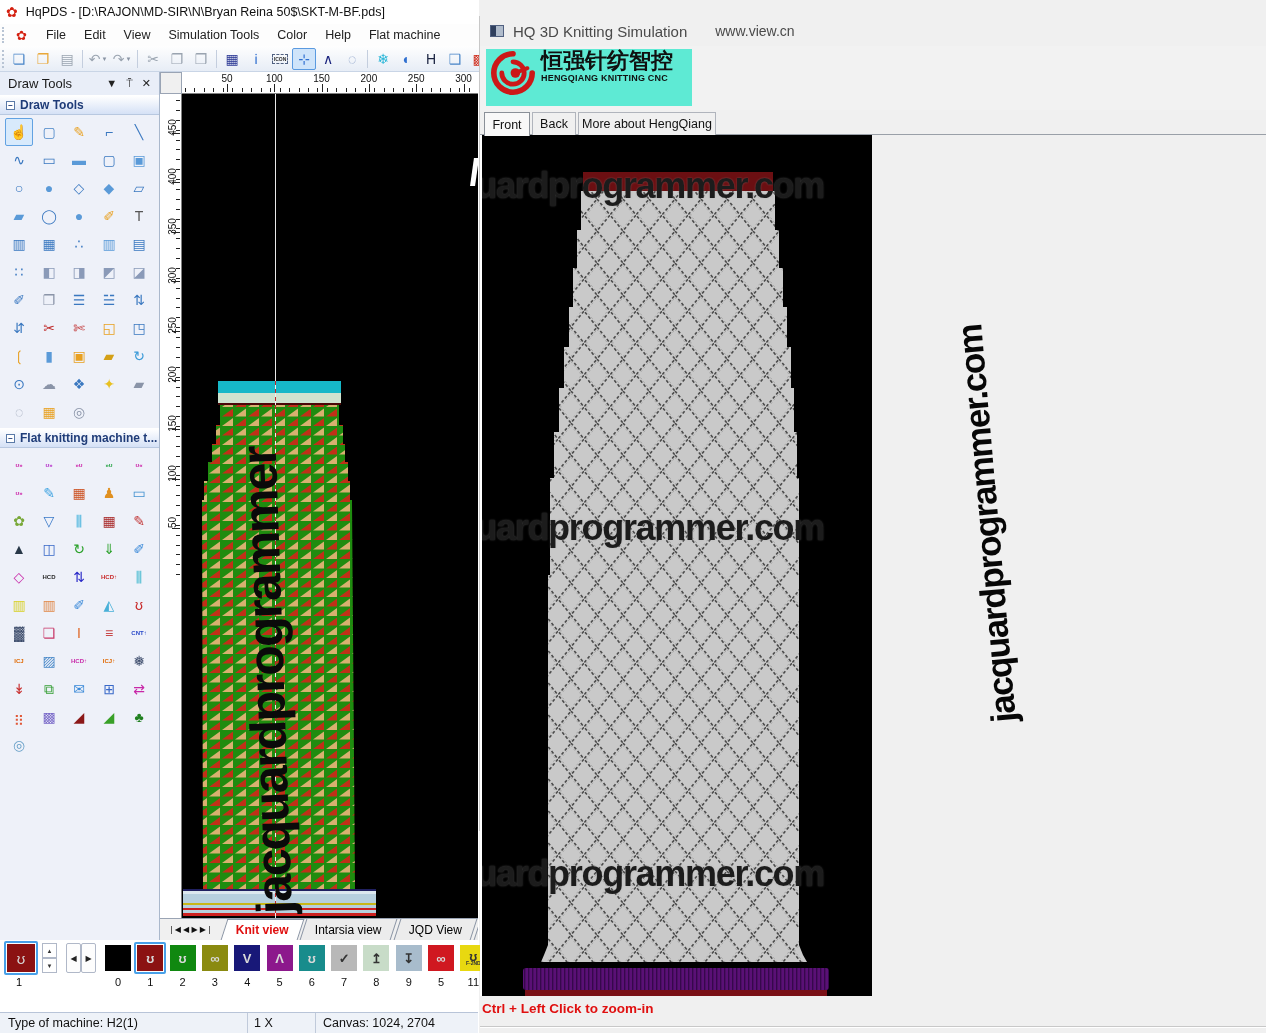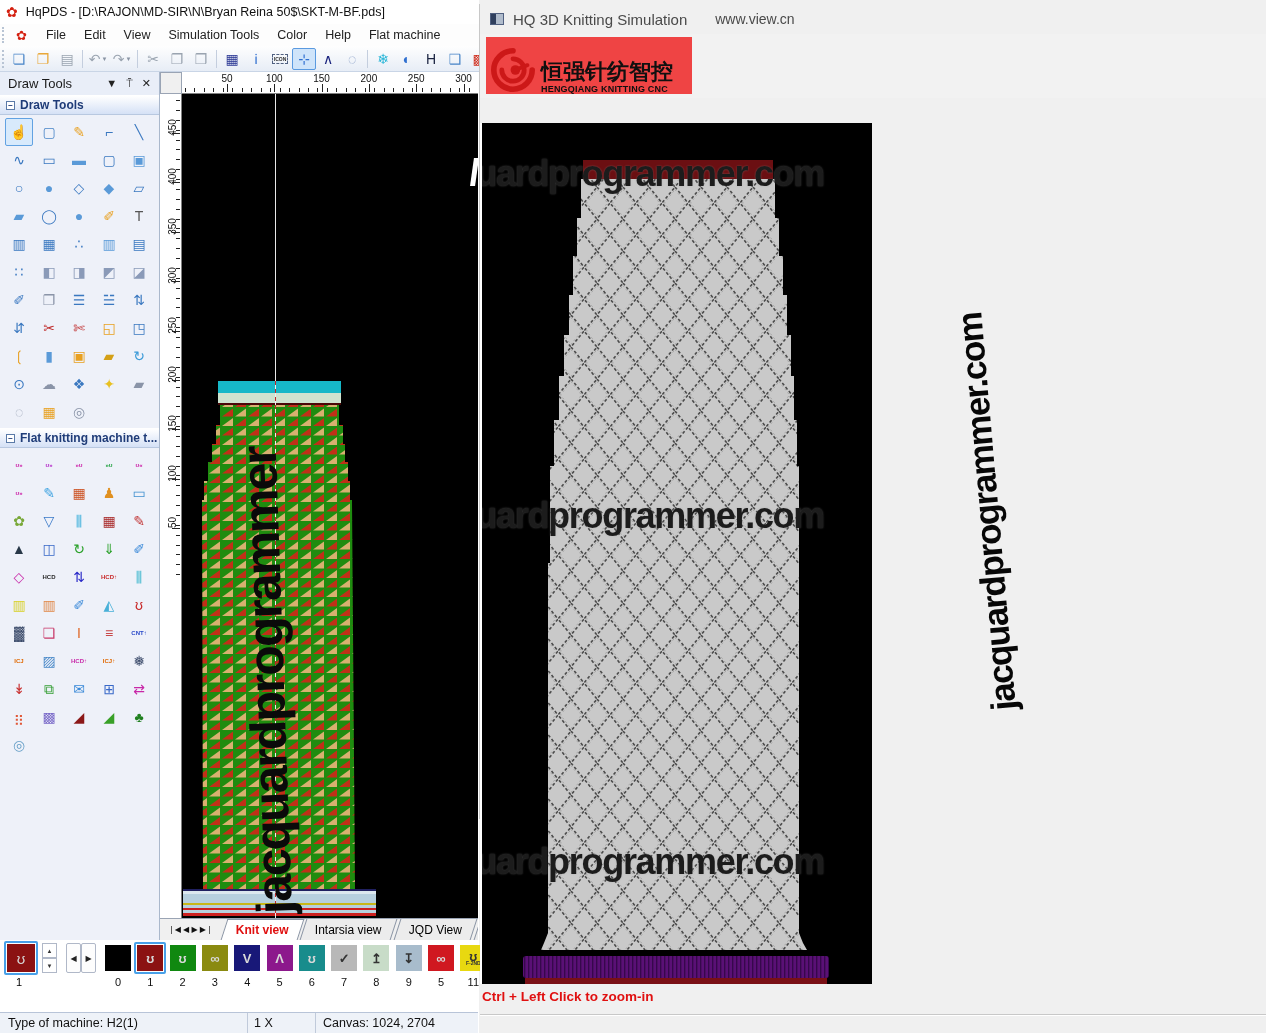--- a/index.html
+++ b/index.html
@@ -63,26 +63,26 @@
 #big-label { position:absolute; left:16px; top:36px; font-size:11px; }
 .spinner { position:absolute; left:42px; top:3px; width:15px; height:30px; display:flex; flex-direction:column; }
 .spinner div { flex:1; border:1px solid #b0b8c8; background:#fff; font-size:6px; display:flex; align-items:center; justify-content:center; color:#333; }
 .navbtn { position:absolute; top:3px; width:15px; height:30px; border:1px solid #b0b8c8; background:#fdfdfd; font-size:8px; display:flex; align-items:center; justify-content:center; color:#222; border-radius:2px; }
 
 #lw-status { position:absolute; left:0; top:1012px; width:478px; height:21px; background:#eef2f8; border-top:1px solid #b8c4d8; display:flex; font-size:12.5px; color:#111; align-items:center; }
 #lw-status .cell1 { width:247px; padding-left:8px; }
 #lw-status .cell2 { width:68px; padding-left:6px; border-left:1px solid #c0cada; height:100%; display:flex; align-items:center; }
 #lw-status .cell3 { flex:1; padding-left:7px; border-left:1px solid #c0cada; height:100%; display:flex; align-items:center; }
 
-#right-win { position:absolute; left:479px; top:4px; width:787px; height:815px; background:#f0f0f0; border-left:1px solid #c8c8c8; }
+#right-win { position:absolute; left:479px; top:16px; width:787px; height:815px; background:#f0f0f0; border-left:1px solid #c8c8c8; }
 #rw-title { position:absolute; left:0; top:0; width:100%; height:30px; background:#f0f0f0; display:flex; align-items:center; font-size:15px; color:#4a4a4a; white-space:nowrap; }
 #rw-title .w-icon { width:14px; height:12px; margin:0 9px 0 10px; background:linear-gradient(90deg,#30405e 45%,#b0bccc 45%); border:1px solid #506080; flex:none; }
 #rw-title .site { margin-left:28px; font-size:14px; color:#4a4a4a; }
 #rw-logoband { position:absolute; left:0; top:30px; width:100%; height:64px; background:#f2f2f2; }
-#logo-box { position:absolute; left:6px; top:3px; width:206px; height:57px; background:#ef4444; display:flex; align-items:flex-end; }
+#logo-box { position:absolute; left:6px; top:3px; width:206px; height:57px; background:#5eead4; display:flex; align-items:flex-start; }
 #logo-swirl { width:48px; height:48px; margin-left:3px; flex:none; }
 #logo-texts { display:flex; flex-direction:column; margin-left:4px; }
 #logo-cn { font-size:22px; font-weight:bold; color:#101010; line-height:1.1; white-space:nowrap; }
 #logo-en { font-size:9px; font-weight:bold; color:#101010; letter-spacing:0.2px; white-space:nowrap; }
 #rw-tabs { position:absolute; left:0; top:94px; width:100%; height:25px; font-size:12.5px; color:#111; }
 #rw-tabs .line { position:absolute; left:0; bottom:0; width:100%; height:1px; background:#9aa0a8; }
 .rtab { position:absolute; top:2px; height:23px; display:flex; align-items:center; justify-content:center; background:#f0f0f0; border:1px solid #b0b4bc; border-bottom:none; white-space:nowrap; }
 .rtab.sel { background:#f8f8f8; border-color:#8a9098; z-index:2; height:24px; }
 #sim { position:absolute; left:0; top:119px; width:392px; height:861px; background:#000; overflow:hidden; }
 #sim .divider { position:absolute; left:0; top:0; width:2px; height:100%; background:#fff; }
@@ -755,20 +755,26 @@
           <path d="M30 16 A14 14 0 1 1 16 30" fill="none" stroke="#cc1818" stroke-width="6" stroke-linecap="round"></path>
           <circle cx="33" cy="30" r="6" fill="#cc1818"></circle>
           <path d="M33 30 L48 24" stroke="#cc1818" stroke-width="5" stroke-linecap="round"></path>
         </svg>
         <div id="logo-texts">
           <span id="logo-cn">恒强针纺智控</span>
           <span id="logo-en">HENGQIANG KNITTING CNC</span>
         </div>
       </div>
     </div>
+    <div id="rw-tabs">
+      <div class="line"></div>
+    <div class="rtab sel" style="left: 4px; width: 46px;">Front</div>
+        <div class="rtab" style="left: 52px; width: 44px;">Back</div>
+        <div class="rtab" style="left: 98px; width: 138px;">More about HengQiang</div>
+      </div>
     <div id="sim">
       <svg id="fabric-svg" width="392" height="861">
         <defs>
           <pattern id="lattice" width="26" height="32" patternUnits="userSpaceOnUse">
             <rect id="lt-bg" width="26" height="32" fill="#c9c9c9"></rect>
             <path id="lt-d1" d="M13,0 L26,16 L13,32 L0,16 Z" fill="none" stroke="#4a4a4a" stroke-width="1.6" stroke-dasharray="3,2.2"></path>
             <path id="lt-d2" d="M13,2.5 L23.5,16 L13,29.5 L2.5,16 Z" fill="none" stroke="#9a9a9a" stroke-width="0.8" stroke-dasharray="2,2.6"></path>
           </pattern>
           <pattern id="fringe" width="4" height="22" patternUnits="userSpaceOnUse">
             <rect id="fr-bg" width="4" height="22" fill="#5a1076"></rect>

